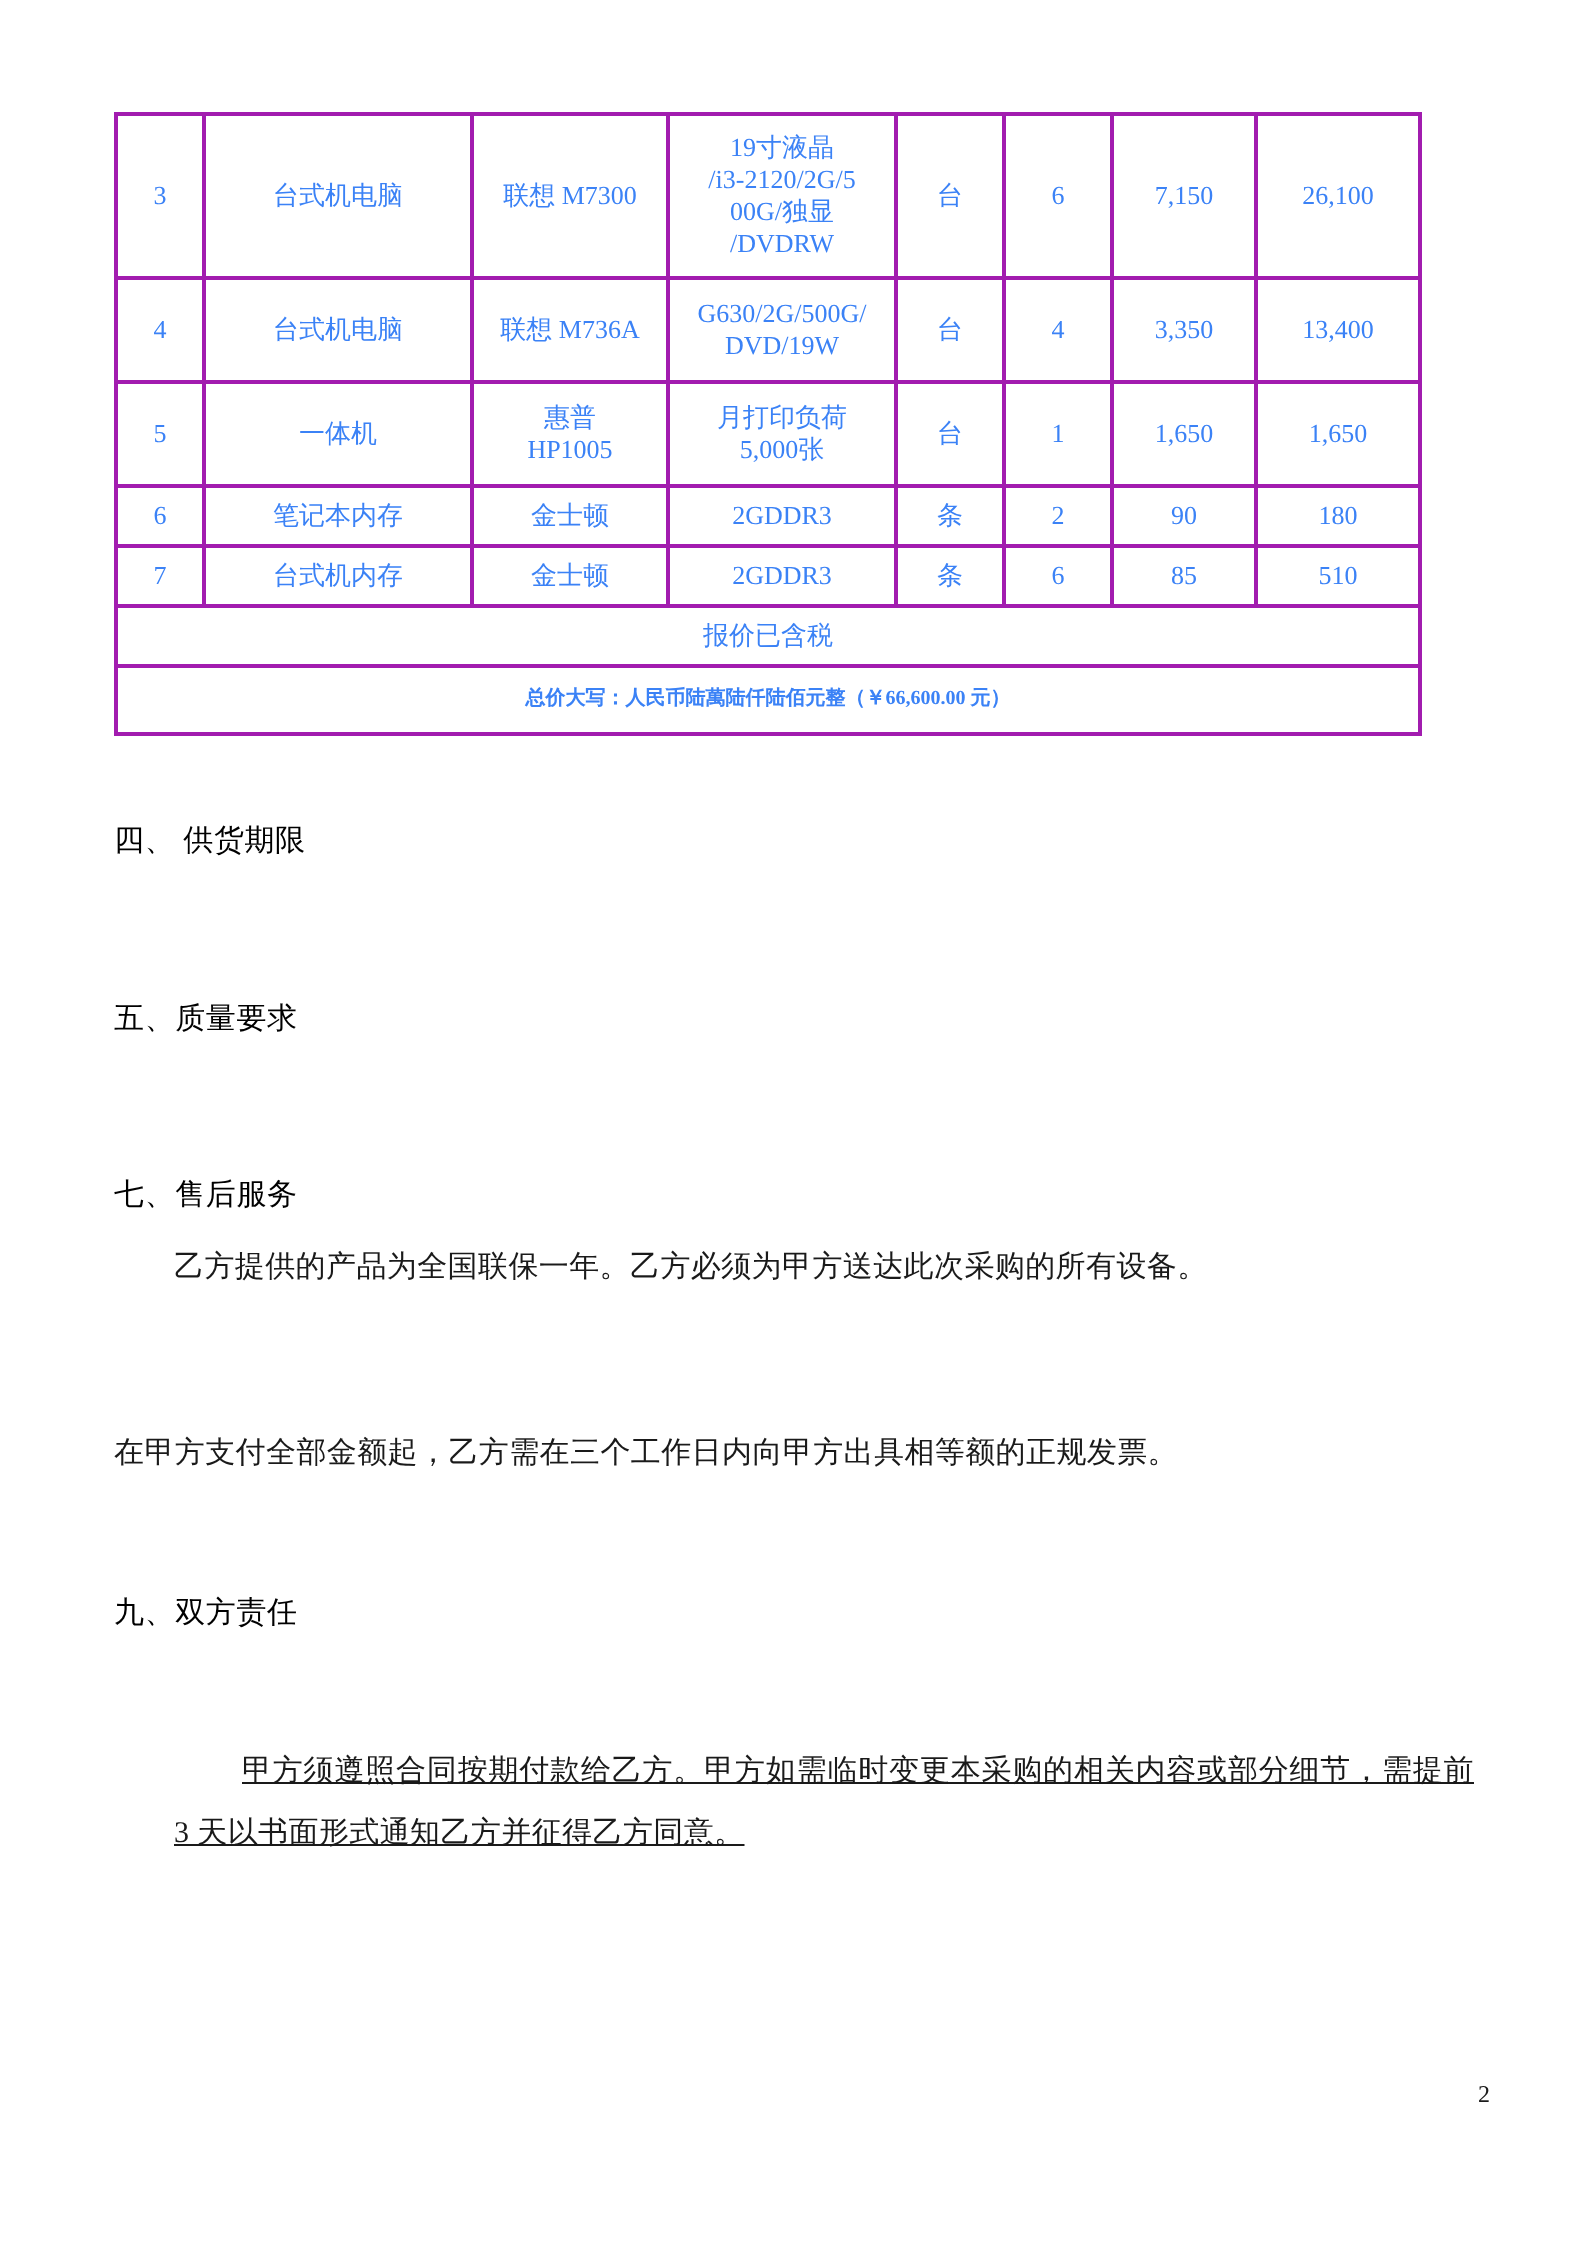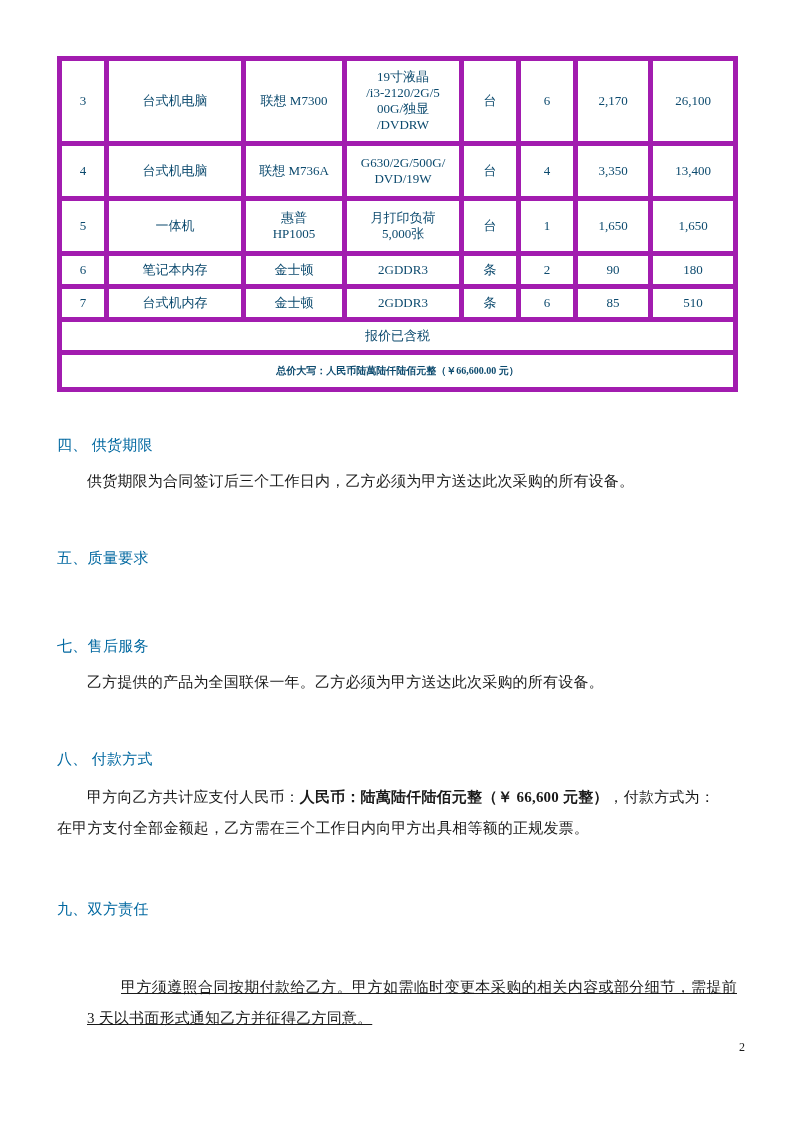--- a/index.html
+++ b/index.html
@@ -28,25 +28,25 @@
 
   
   table.quote {
     border-collapse: collapse;
     width: 604px;
     table-layout: fixed;
     font-size: 13px;
     line-height: 1.35;
   }
   table.quote td {
-    border: 5px solid #a21caf;
+    border: 2px solid #a21caf;
     text-align: center;
     vertical-align: middle;
     padding: 3px 2px;
-    color: #0c4a6e;
+    color: #3b82f6;
   }
   td.c-no      { width: 38px; }
   td.c-name    { width: 128px; }
   td.c-brand   { width: 92px; }
   td.c-spec    { width: 108px; }
   td.c-unit    { width: 48px; }
   td.c-qty     { width: 48px; }
   td.c-price   { width: 66px; }
   td.c-amount  { width: 76px; }
 
@@ -73,21 +73,21 @@
     height: 26px;
     border: 1px solid #000;
     border-bottom: 3px double #000;
   }
 
   
   .sec-head {
     font-size: 15px;
     line-height: 1.5;
     margin: 0;
-    color: #0369a1;
+    color: #000000;
     letter-spacing: 0.3px;
   }
   .para {
     font-size: 15px;
     line-height: 1.6;
     margin: 0;
     color: #1a1a1a;
     text-align: justify;
     letter-spacing: 0.2px;
   }
@@ -118,21 +118,21 @@
 
     <table class="quote">
       <tbody>
         <tr>
           <td class="c-no tall">3</td>
           <td class="c-name tall">台式机电脑</td>
           <td class="c-brand tall">联想 M7300</td>
           <td class="c-spec tall spec-lines">19寸液晶<br>/i3-2120/2G/5<br>00G/独显<br>/DVDRW</td>
           <td class="c-unit tall">台</td>
           <td class="c-qty tall">6</td>
-          <td class="c-price tall">2,170</td>
+          <td class="c-price tall">7,150</td>
           <td class="c-amount tall">26,100</td>
         </tr>
         <tr>
           <td class="c-no mid">4</td>
           <td class="c-name mid">台式机电脑</td>
           <td class="c-brand mid">联想 M736A</td>
           <td class="c-spec mid spec-lines">G630/2G/500G/<br>DVD/19W</td>
           <td class="c-unit mid">台</td>
           <td class="c-qty mid">4</td>
           <td class="c-price mid">3,350</td>
@@ -174,41 +174,36 @@
         <tr>
           <td class="full-total" colspan="8">总价大写：人民币陆萬陆仟陆佰元整（￥66,600.00 元）</td>
         </tr>
       </tbody>
     </table>
 
     <div class="gap-l"></div>
 
     <div class="sec-head">四、 供货期限</div>
     <div class="gap-s"></div>
-    <div class="para indent1">供货期限为合同签订后三个工作日内，乙方必须为甲方送达此次采购的所有设备。</div>
 
     <div class="gap-xl"></div>
 
     <div class="sec-head">五、质量要求</div>
     <div class="gap-s"></div>
 
     <div class="gap-xl"></div>
 
     <div class="sec-head">七、售后服务</div>
     <div class="gap-s"></div>
     <div class="para indent1">乙方提供的产品为全国联保一年。乙方必须为甲方送达此次采购的所有设备。</div>
 
     <div class="gap-xl"></div>
 
-    <div class="sec-head">八、 付款方式</div>
     <div class="gap-s"></div>
     <div class="para wide">
-      <span class="hang">
-        <span style="padding-left:30px">甲方向乙方共计应支付人民币：</span><b class="strong">人民币：陆萬陆仟陆佰元整（￥ 66,600 元整）</b><span>，付款方式为：</span>
-      </span>
       <span class="hang">在甲方支付全部金额起，乙方需在三个工作日内向甲方出具相等额的正规发票。</span>
     </div>
 
     <div class="gap-xl"></div>
 
     <div class="sec-head">九、双方责任</div>
     <div class="gap-m"></div>
     <div class="gap-m"></div>
     <div class="para wide indent2" style="text-indent:34px">甲方须遵照合同按期付款给乙方。甲方如需临时变更本采购的相关内容或部分细节，需提前 3 天以书面形式通知乙方并征得乙方同意。</div>
 

